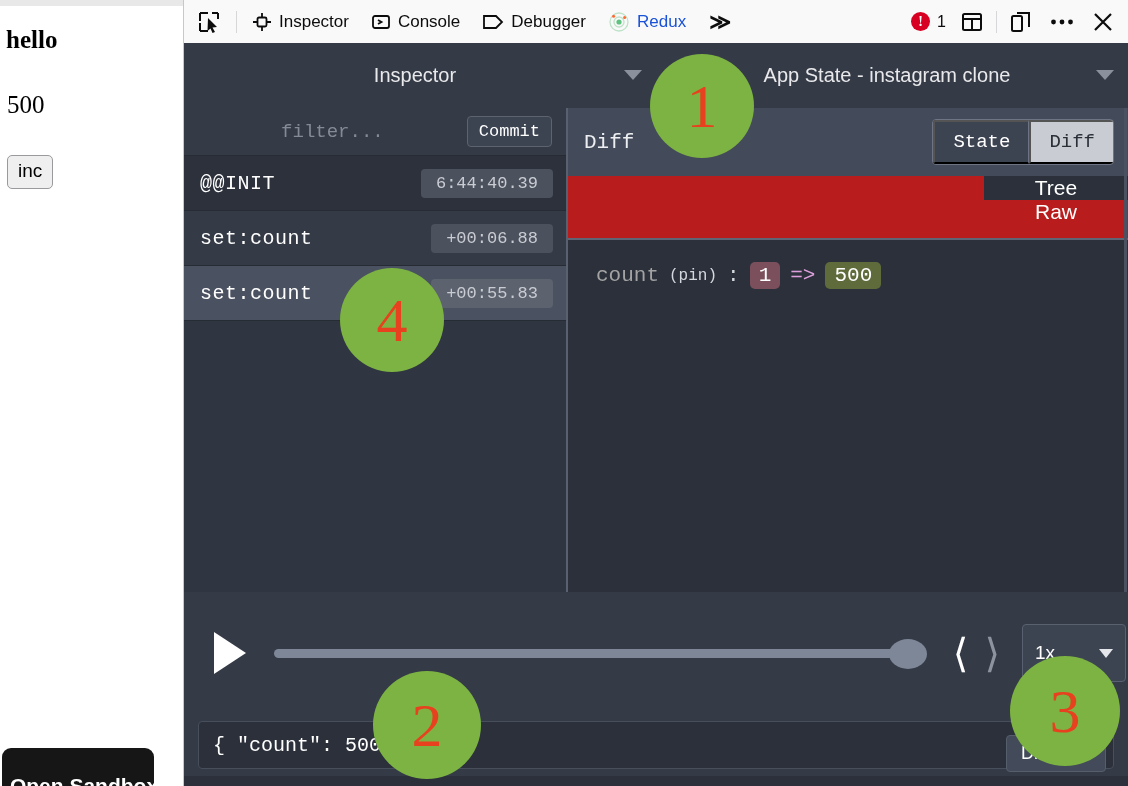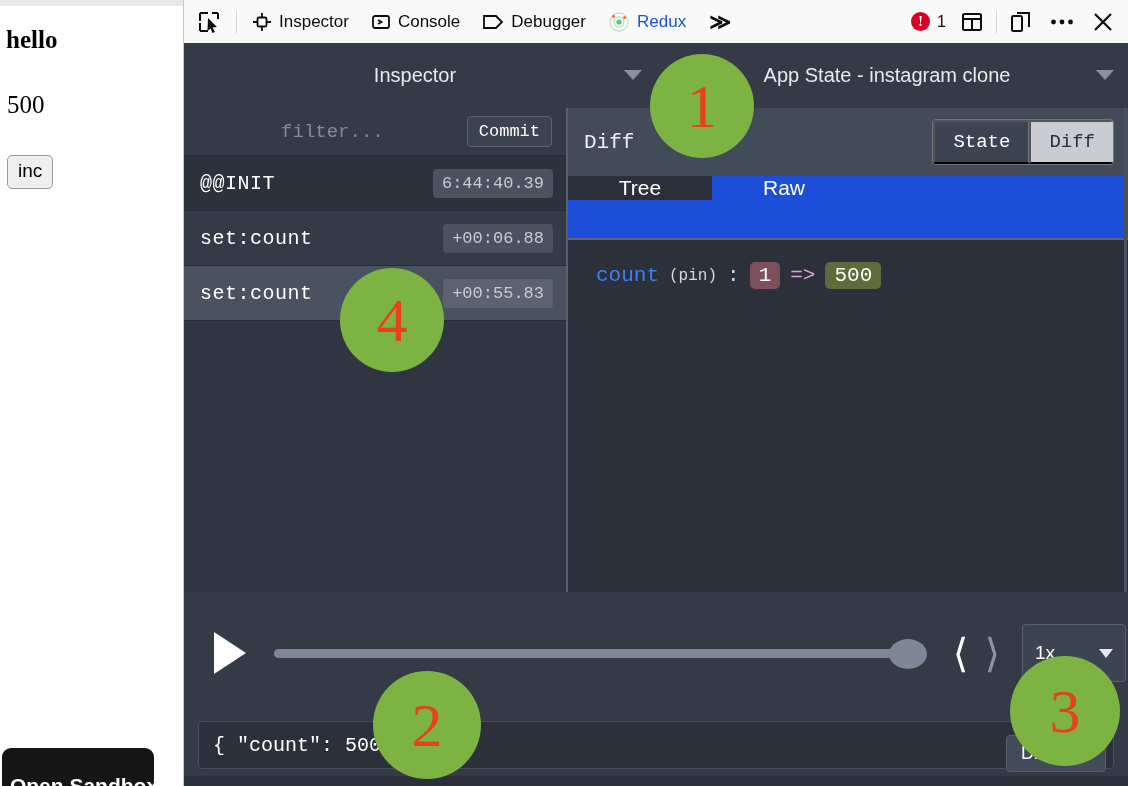--- a/index.html
+++ b/index.html
@@ -123,21 +123,21 @@
   }
   .action-row.odd { background: #2c313c; }
   .action-row.even { background: #343a46; }
   .action-row.selected { background: #4a5160; }
   .action-name {
     color: #fff; font-family: "Liberation Mono", monospace; font-size: 20px;
     letter-spacing: 0.5px;
   }
   .action-time {
     color: #c9ccd2; font-family: "Liberation Mono", monospace; font-size: 17px;
-    background: #4b515d; border-radius: 4px; padding: 5px 9px;
+    background: #4b515d; border-radius: 4px; padding: 5px 15px;
   }
   .action-row.selected .action-time { background: #5c626e; }
 
   
   .splitter {
     position: absolute; left: 382px; top: 108px; width: 2px; height: 484px;
     background: #596070;
   }
 
   
@@ -157,42 +157,43 @@
                border: 1px solid #6e7483; }
   .seg-btn {
     background: #3c4351; color: #fff;
     font-family: "Liberation Mono", monospace; font-size: 19px;
     padding: 9px 18px; border-right: 1px solid #6e7483;
   }
   .seg-btn:last-child { border-right: none; }
   .seg-btn.active { background: #c9ccd2; color: #2a2f38; }
 
   .subtabs {
-    position: relative; height: 64px; background: #1d4ed8; display: flex;
-    align-items: flex-start;
+    position: relative; height: 64px; background: #b91c1c; display: flex;
+    align-items: flex-end;
+    flex-direction: column;
   }
   .subtab {
     display: flex; align-items: center; justify-content: center;
     width: 144px; color: #fff; font-size: 21px;
   }
   .subtab.active { background: #2b303a; }
   .subtab-fill { flex: 1; }
   .underline {
     position: absolute; left: 0; bottom: 0; width: 100%; height: 2px; background: #5e6575;
   }
 
   .tree-body {
     position: relative; height: 352px; background: #2b303a; padding: 22px 0 0 28px;
     box-sizing: border-box;
   }
   .diff-line {
     display: flex; align-items: center; gap: 10px;
     font-family: "Liberation Mono", monospace; font-size: 21px;
   }
-  .dk-key { color: #3b82f6; }
+  .dk-key { color: #a3a3a3; }
   .dk-meta { color: #d5d8de; font-size: 16px; }
   .dk-colon { color: #d5d8de; }
   .pill-old {
     background: #7b4f5c; color: #fff; border-radius: 5px; padding: 2px 9px;
   }
   .pill-arrow { color: #dda0dd; }
   .pill-new {
     background: #5f6b3b; color: #fff; border-radius: 5px; padding: 2px 9px;
   }
   .detail-scroll {

